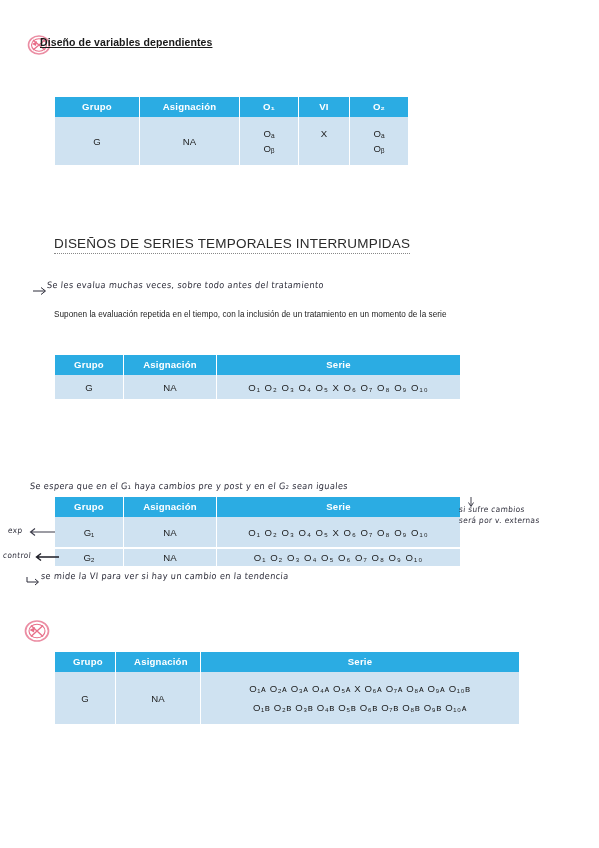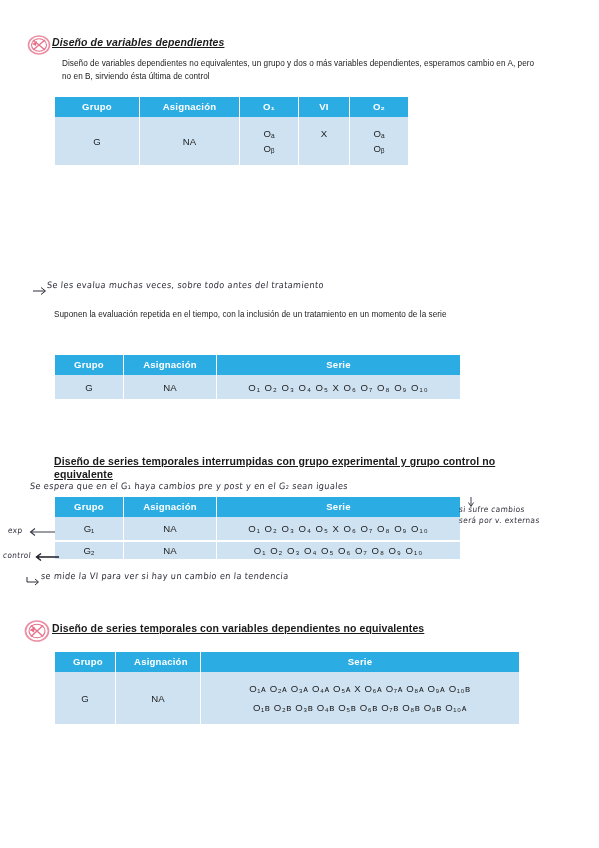--- a/index.html
+++ b/index.html
@@ -98,23 +98,22 @@
 <div class="page">
 
   <div class="red-mark" style="left:26px; top:34px;">
     <svg width="26" height="22" viewBox="0 0 26 22">
       <ellipse cx="13" cy="11" rx="10.5" ry="9" fill="none" stroke="#EB8DA3" stroke-width="1.6"></ellipse>
       <ellipse cx="13" cy="11" rx="7.5" ry="6.2" fill="none" stroke="#E8708A" stroke-width="1.1"></ellipse>
       <path d="M7 6 L19 16 M19 6 L7 16" stroke="#E8708A" stroke-width="1.3" fill="none"></path>
       <path d="M6 10 L11 7 L10 12 Z" fill="#E8708A"></path>
     </svg>
   </div>
-  <div style="position:absolute; left:52px; top:36px;font-style:italic;" class="sec-head">Diseño de variables dependientes</div>
-
-  <div style="position:absolute; left:62px; top:58px; width:480px;" class="para">Diseño de variables dependientes no equivalentes, un grupo y dos o más variables dependientes, esperamos cambio en A, pero no en B, sirviendo ésta última de control</div>
+  <div style="position:absolute; left:40px; top:36px;" class="sec-head">Diseño de variables dependientes</div>
+
 
   <table class="tbl" style="left:54px; top:97px; width:355px;">
     <thead>
       <tr>
         <th style="width:84px">Grupo</th>
         <th style="width:99px">Asignación</th>
         <th style="width:58px">O₁</th>
         <th style="width:50px">VI</th>
         <th style="width:58px">O₂</th>
       </tr>
@@ -132,20 +131,21 @@
           <span>&nbsp;</span>
         </td>
         <td class="twoline">
           <span>Oₐ</span>
           <span>Oᵦ</span>
         </td>
       </tr>
     </tbody>
   </table>
 
+  <div style="position:absolute; left:54px; top:236px;" class="big-head">DISEÑOS DE SERIES TEMPORALES INTERRUMPIDAS</div>
 
   <div style="position:absolute; left:54px; top:265px; width:470px;margin-top:44px;" class="para">Suponen la evaluación repetida en el tiempo, con la inclusión de un tratamiento en un momento de la serie</div>
 
   <div class="arrow" style="left:32px; top:283px;">
     <svg width="16" height="12" viewBox="0 0 16 12">
       <path d="M1 6 H13 M9 2.5 L13.5 6 L9 9.5" stroke="#2d2d3a" stroke-width="1" fill="none"></path>
     </svg>
   </div>
   <div class="hand-wrap" style="left:47px; top:280px;">
     <div class="hand">Se les evalua muchas veces, sobre todo antes del tratamiento</div>
@@ -163,37 +163,36 @@
     </thead>
     <tbody>
       <tr>
         <td style="height:24px">G</td>
         <td>NA</td>
         <td class="serie">O₁ O₂ O₃ O₄  O₅  X  O₆  O₇  O₈  O₉  O₁₀</td>
       </tr>
     </tbody>
   </table>
 
-  <div style="position:absolute; left:54px; top:455px; width:480px;" class="sec-head">Diseño de series temporales interrumpidas con grupo experimental y grupo control no equivalente</div>
 
   <div class="hand-wrap" style="left:30px; top:481px;">
     <div class="hand">Se espera que en el G₁ haya cambios pre y post y en el G₂ sean iguales</div>
   </div>
 
   <table class="tbl" style="left:54px; top:497px; width:407px;">
     <thead>
       <tr>
         <th style="width:68px">Grupo</th>
         <th style="width:92px">Asignación</th>
         <th>Serie</th>
       </tr>
     </thead>
     <tbody>
       <tr>
-        <td style="height:23px">G₁</td>
+        <td style="height:30px">G₁</td>
         <td>NA</td>
         <td class="serie">O₁ O₂ O₃ O₄  O₅  X  O₆  O₇  O₈  O₉  O₁₀</td>
       </tr>
       <tr class="spacer-row">
           <td colspan="3" style="height:2px"></td>
         </tr>
       <tr>
         <td style="height:15px">G₂</td>
         <td>NA</td>
         <td class="serie">O₁ O₂ O₃ O₄  O₅       O₆  O₇  O₈  O₉  O₁₀</td>
@@ -239,21 +238,20 @@
   </div>
 
   <div class="red-mark" style="left:23px; top:619px;">
     <svg width="28" height="24" viewBox="0 0 28 24">
       <ellipse cx="14" cy="12" rx="11.5" ry="10" fill="none" stroke="#EB8DA3" stroke-width="1.7"></ellipse>
       <ellipse cx="14" cy="12" rx="8" ry="6.8" fill="none" stroke="#E8708A" stroke-width="1.1"></ellipse>
       <path d="M8 6.5 L20 17.5 M20 6.5 L8 17.5" stroke="#E8708A" stroke-width="1.4" fill="none"></path>
       <path d="M6.5 11 L12 8 L11 13.5 Z" fill="#E8708A"></path>
     </svg>
   </div>
-  <div style="position:absolute; left:52px; top:622px;" class="sec-head">Diseño de series temporales con variables dependientes no equivalentes</div>
 
   <table class="tbl" style="left:54px; top:652px; width:466px;">
     <thead>
       <tr>
         <th style="width:60px">Grupo</th>
         <th style="width:84px">Asignación</th>
         <th>Serie</th>
       </tr>
     </thead>
     <tbody>

